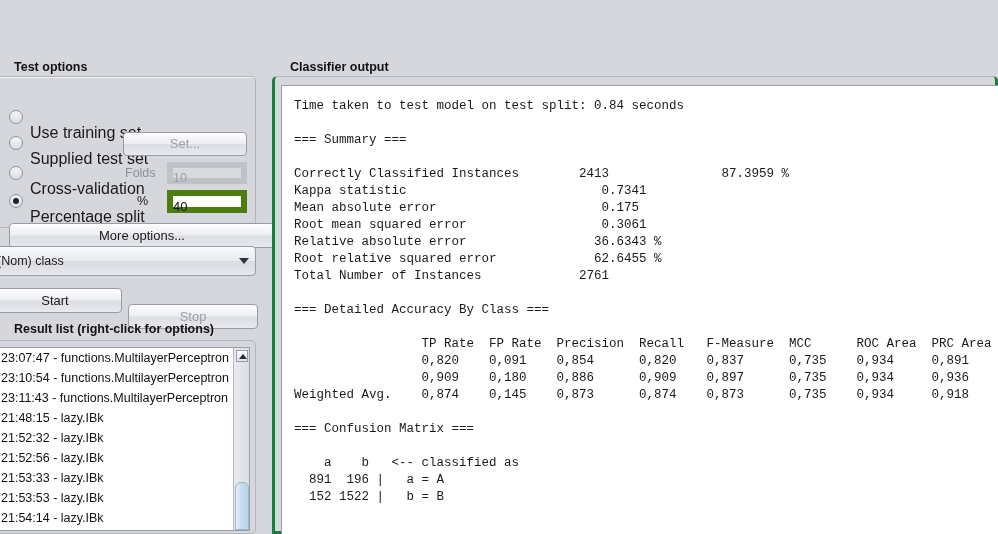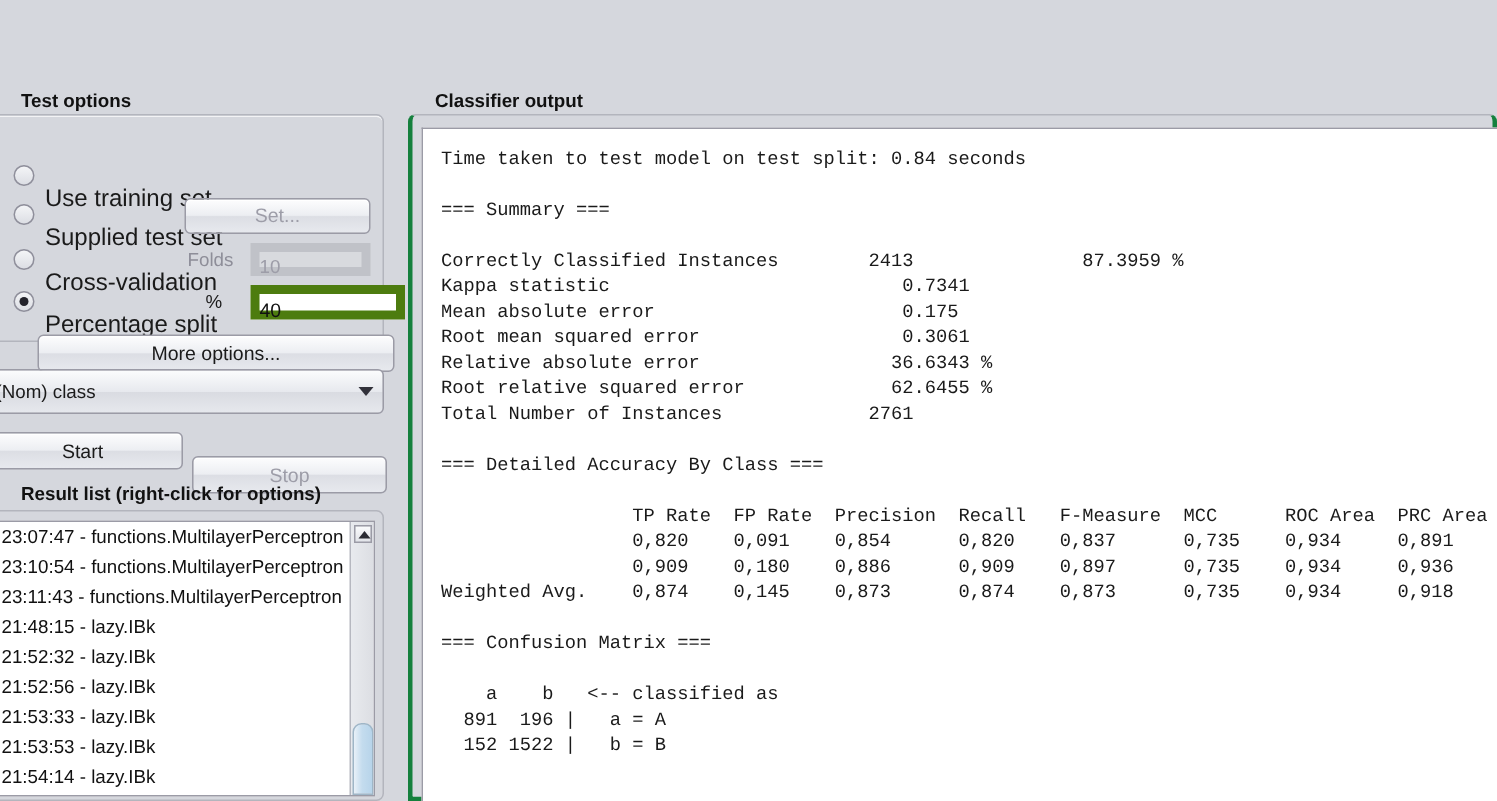--- a/index.html
+++ b/index.html
@@ -133,26 +133,26 @@
   #r-cv      { left: 20px; top: 86px; }
   #r-split   { left: 20px; top: 114px; }
 
   #set-button {
     position: absolute; left: 134px; top: 55px;
     width: 124px; height: 24px; line-height: 22px;
   }
   #folds-label { left: 136px; top: 86px; }
   #folds-field { left: 178px; top: 85px; width: 80px; height: 22px; }
   #percent-label { left: 148px; top: 114px; }
-  #percent-field { left: 178px; top: 113px; width: 103px; height: 23px;
+  #percent-field { left: 178px; top: 113px; width: 80px; height: 23px;
                    font-size: 13px; line-height: 21px; }
 
   #more-options-button {
-    position: absolute; left: 36px; top: 146px;
-    width: 238px; height: 25px; line-height: 23px;
+    position: absolute; left: 20px; top: 146px;
+    width: 266px; height: 25px; line-height: 23px;
   }
 
   #class-combo {
     position: absolute; left: 0px; top: 194px;
     width: 268px; height: 30px;
     background: linear-gradient(180deg,#fbfcfd 0%,#e7e9ee 50%,#d9dbe1 51%,#e6e8ed 100%);
     border: 1px solid #9b9ba6;
     border-radius: 4px;
     box-sizing: border-box;
   }

